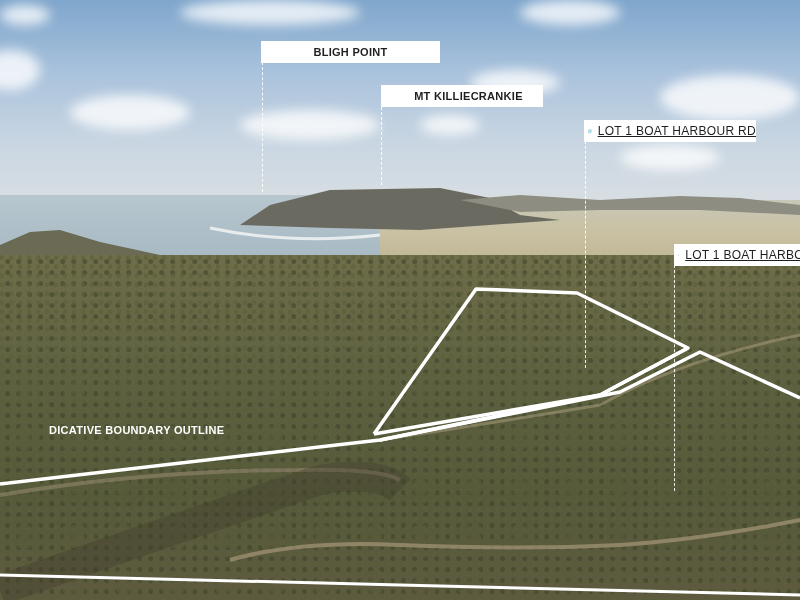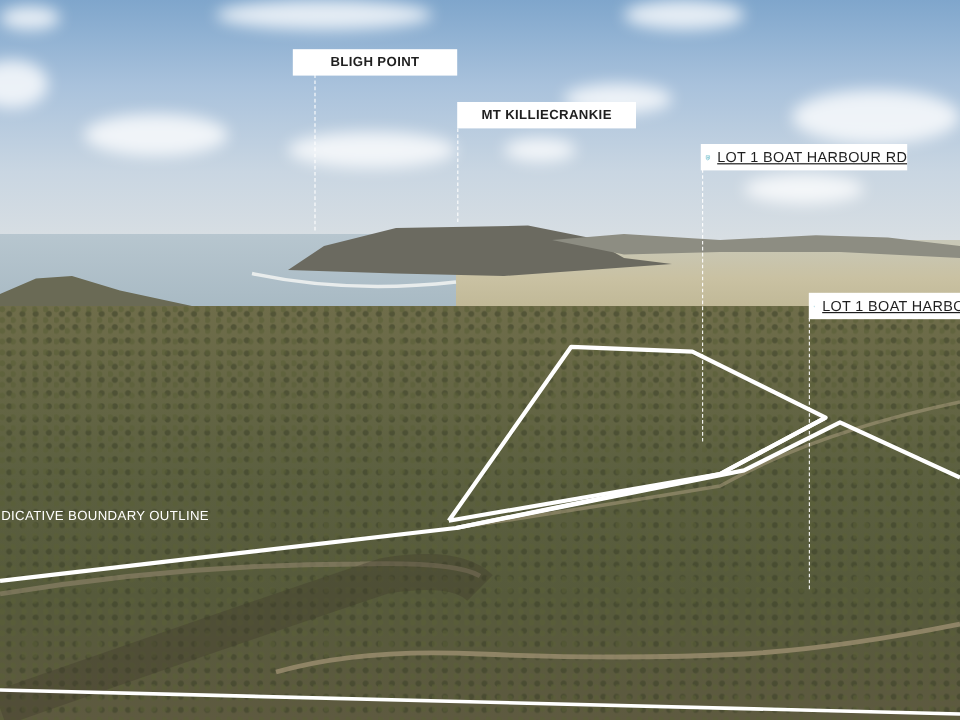--- a/index.html
+++ b/index.html
@@ -15,21 +15,21 @@
     .scrub { position: absolute; left: 0; top: 255px; width: 800px; height: 345px;
       background:
         radial-gradient(circle at 20% 30%, rgba(90,95,55,0.6) 0 2px, transparent 3px) 0 0/9px 9px,
         radial-gradient(circle at 70% 60%, rgba(60,65,40,0.55) 0 2px, transparent 3px) 0 0/11px 11px,
         linear-gradient(180deg, #6f6d4a 0%, #5c6040 40%, #565a3b 70%, #5e5a40 100%); }
     .overlay { position: absolute; left: 0; top: 0; width: 800px; height: 600px; }
     .label { position: absolute; background: #ffffff; color: #1f1f1f; font-size: 11px; font-weight: 700;
       letter-spacing: 0.3px; height: 22px; line-height: 22px; text-align: center; white-space: nowrap; overflow: hidden; }
     .label.lot { text-align: left; padding-left: 4px; display: flex; align-items: center; gap: 6px; font-size: 12px; font-weight: 400; text-decoration: underline; }
     .shield { width: 12px; height: 13px; display: inline-block; }
-    .free-text { position: absolute; color: #ffffff; font-size: 11px; font-weight: 400; letter-spacing: 0.3px; white-space: nowrap; }
+    .free-text { position: absolute; color: #ffffff; font-size: 11px; font-weight: 700; letter-spacing: 0.3px; white-space: nowrap; margin-left: 48px; }
     .leader { position: absolute; width: 0; border-left: 1.5px dashed rgba(255,255,255,0.9); }
   </style>
 </head>
 <body>
 
 <div class="scene">
   <div class="sky">
     <div class="cloud" style="left:-20px;top:50px;width:60px;height:40px;"></div>
     <div class="cloud" style="left:70px;top:95px;width:120px;height:35px;"></div>
     <div class="cloud" style="left:180px;top:0px;width:180px;height:25px;"></div>
@@ -64,24 +64,24 @@
   <polyline points="374,434 476,289 577,293 688,348 600,395 374,434" fill="none" stroke="#ffffff" stroke-width="3.5" stroke-linejoin="round"></polyline>
   <polyline points="800,398 700,352 620,392 380,440" fill="none" stroke="#ffffff" stroke-width="3.5" stroke-linejoin="round"></polyline>
   <polyline points="0,575 400,585 800,595" fill="none" stroke="#ffffff" stroke-width="3" stroke-linejoin="round"></polyline>
 </svg>
 
 <div class="leader" style="left:262px;top:62px;height:130px;"></div>
 <div class="leader" style="left:381px;top:107px;height:78px;"></div>
 <div class="leader" style="left:585px;top:141px;height:227px;"></div>
 <div class="leader" style="left:674px;top:265px;height:226px;"></div>
 
-<div class="label" style="left:244px;top:41px;width:137px;">
+<div class="label" style="left:261px;top:41px;width:179px;">
   <span>BLIGH POINT</span>
 </div>
-<div class="label" style="left:381px;top:85px;width:149px;">
+<div class="label" style="left:381px;top:85px;width:149px;padding-left:13px;">
   <span>MT KILLIECRANKIE</span>
 </div>
 <div class="label lot" style="left:584px;top:120px;width:168px;">
   <svg class="shield" viewBox="0 0 12 13">
     <path d="M1,1 L11,1 L11,7 Q11,11 6,12.5 Q1,11 1,7 Z" fill="none" stroke="#3aa6b9" stroke-width="1.3"></path>
     <path d="M4,3.5 L4,9 M8,3.5 L8,9 M4,6.2 L8,6.2" stroke="#3aa6b9" stroke-width="1.2"></path>
   </svg>
   <span>LOT 1 BOAT HARBOUR RD</span>
 </div>
 <div class="label lot" style="left:674px;top:244px;width:126px;">

